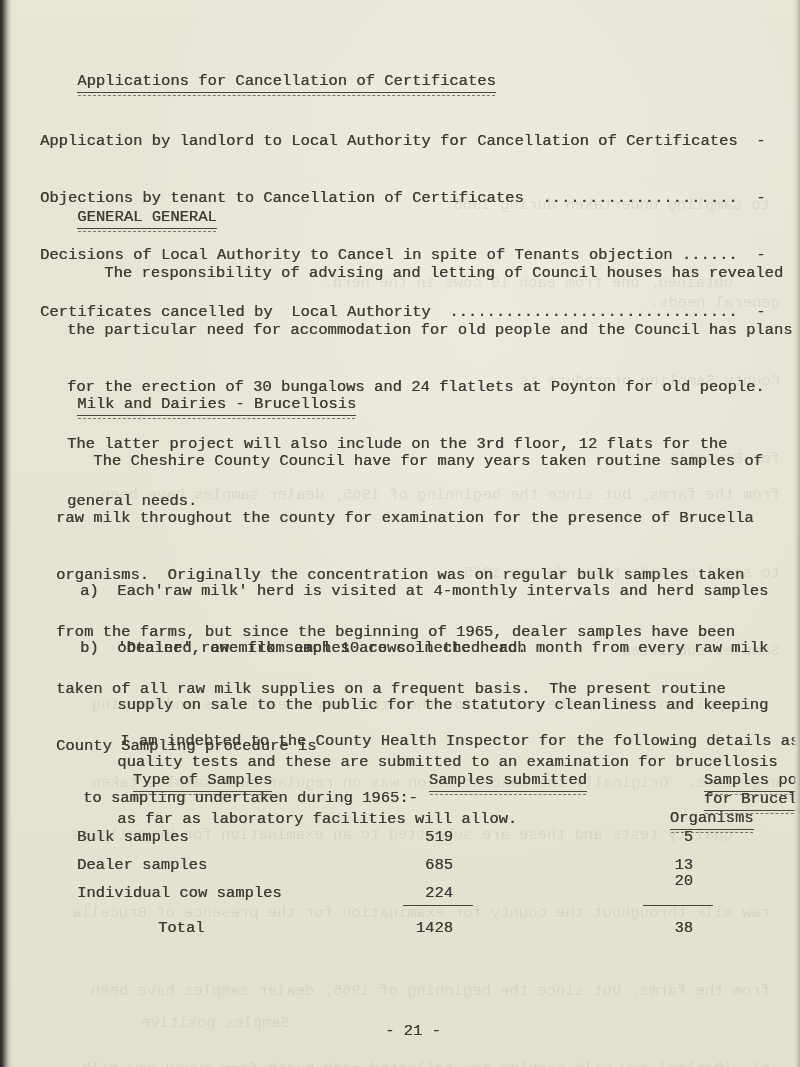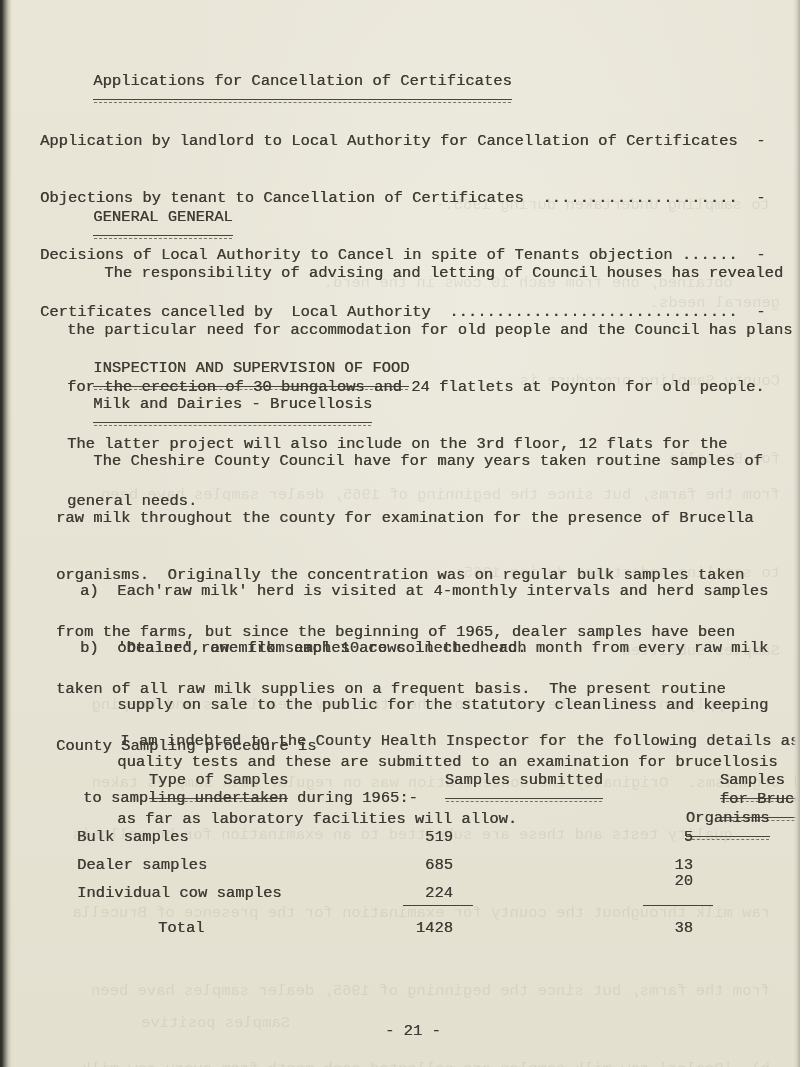--- a/index.html
+++ b/index.html
@@ -9,21 +9,21 @@
     background-image: radial-gradient(ellipse at 60% 30%, rgba(255,255,255,0.22), rgba(0,0,0,0) 55%),
                       linear-gradient(180deg, #e9e6d8 0%, #e6e3d4 60%, #e3e0d0 100%);
     overflow:hidden;
     font-family:"Liberation Mono","DejaVu Sans Mono",monospace;
     font-size:15.5px; line-height:19px; color:#3c3a32;
   }
   .ink { text-shadow: 0.4px 0 0 rgba(62,60,50,0.75); }
   .ln { position:absolute; white-space:pre; }
   .blk { position:absolute; white-space:pre; }
   .blk div { height:19px; }
-  .u2 { display:inline-block; position:relative; border-bottom:1.6px solid rgba(58,56,46,0.92); padding-bottom:8px;margin-left:16px; }
+  .u2 { display:inline-block; position:relative; border-bottom:1.6px solid rgba(58,56,46,0.92); padding-bottom:1px; }
   .u2::after { content:""; position:absolute; left:1px; right:1px; bottom:-4px;
                border-bottom:1.5px dashed rgba(58,56,46,0.65); }
   .edge-left { position:absolute; left:0; top:0; bottom:0; width:12px; z-index:5;
     background:linear-gradient(90deg,#31302a 0px,#31302a 2px,#56544b 3px,#807d72 5px,#aeab9d 7px,#cfccbd 9px,rgba(231,228,214,0) 12px); }
   .edge-right { position:absolute; right:0; top:0; bottom:0; width:7px; z-index:5;
     background:linear-gradient(270deg,#b3b0a1 0px,#cac7b8 2px,#dcd9ca 4px,rgba(231,228,214,0) 7px); }
   .num-cell { position:absolute; width:56px; text-align:right; white-space:pre; }
   .rule { position:absolute; height:0; border-top:1.9px solid #45433b; }
   .bleed { position:absolute; transform:scaleX(-1); opacity:0.12; color:#76735f;
            filter:blur(0.6px); white-space:pre; line-height:26px; pointer-events:none; }
@@ -82,23 +82,20 @@
     <span class="u2">GENERAL GENERAL</span>
   </div>
   <div class="blk ink" style="left:40px; top:226px;margin-left:27px;">
     <div>    The responsibility of advising and letting of Council houses has revealed</div>
     <div>the particular need for accommodation for old people and the Council has plans</div>
     <div>for the erection of 30 bungalows and 24 flatlets at Poynton for old people.</div>
     <div>The latter project will also include on the 3rd floor, 12 flats for the</div>
     <div>general needs.</div>
   </div>
 
-  <div class="ln ink" style="left:40px; top:340px;">
-    <span class="u2">INSPECTION AND SUPERVISION OF FOOD</span>
-  </div>
   <div class="ln ink" style="left:40px; top:376px;">
     <span class="u2">Milk and Dairies - Brucellosis</span>
   </div>
   <div class="blk ink" style="left:40px; top:414px;margin-left:16px;">
     <div>    The Cheshire County Council have for many years taken routine samples of</div>
     <div>raw milk throughout the county for examination for the presence of Brucella</div>
     <div>organisms.  Originally the concentration was on regular bulk samples taken</div>
     <div>from the farms, but since the beginning of 1965, dealer samples have been</div>
     <div>taken of all raw milk supplies on a frequent basis.  The present routine</div>
     <div>County Sampling procedure is</div>

